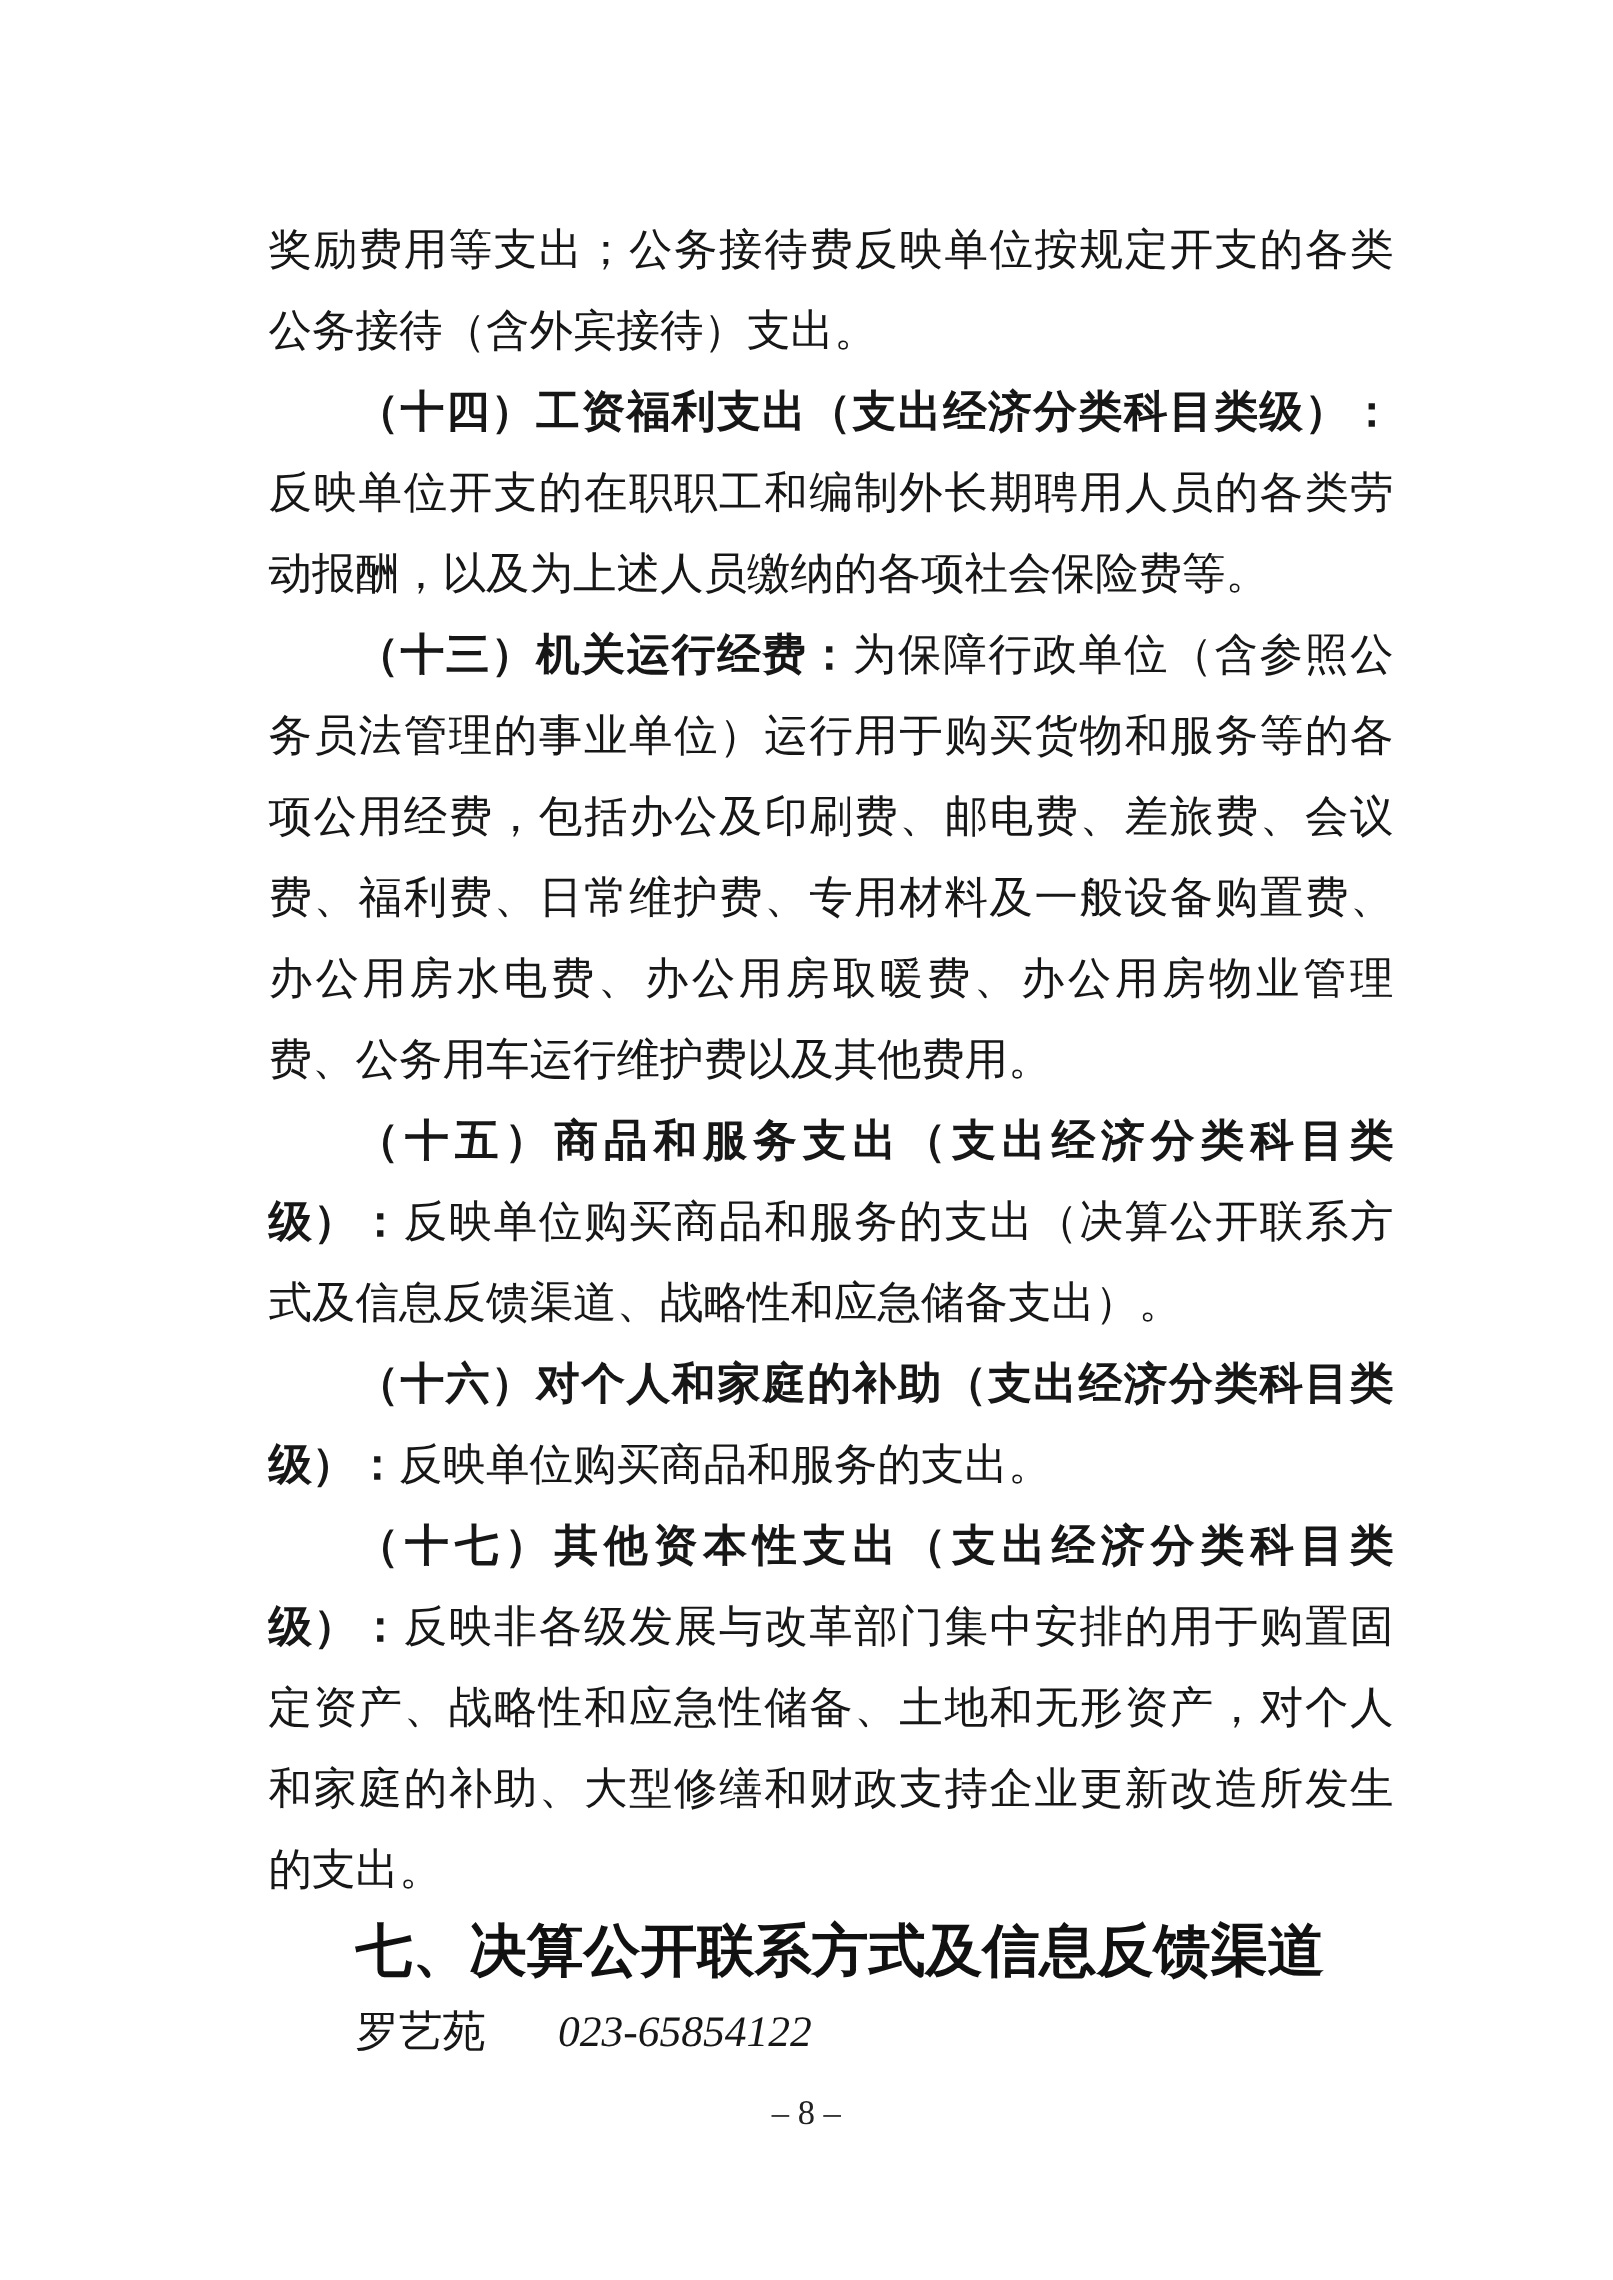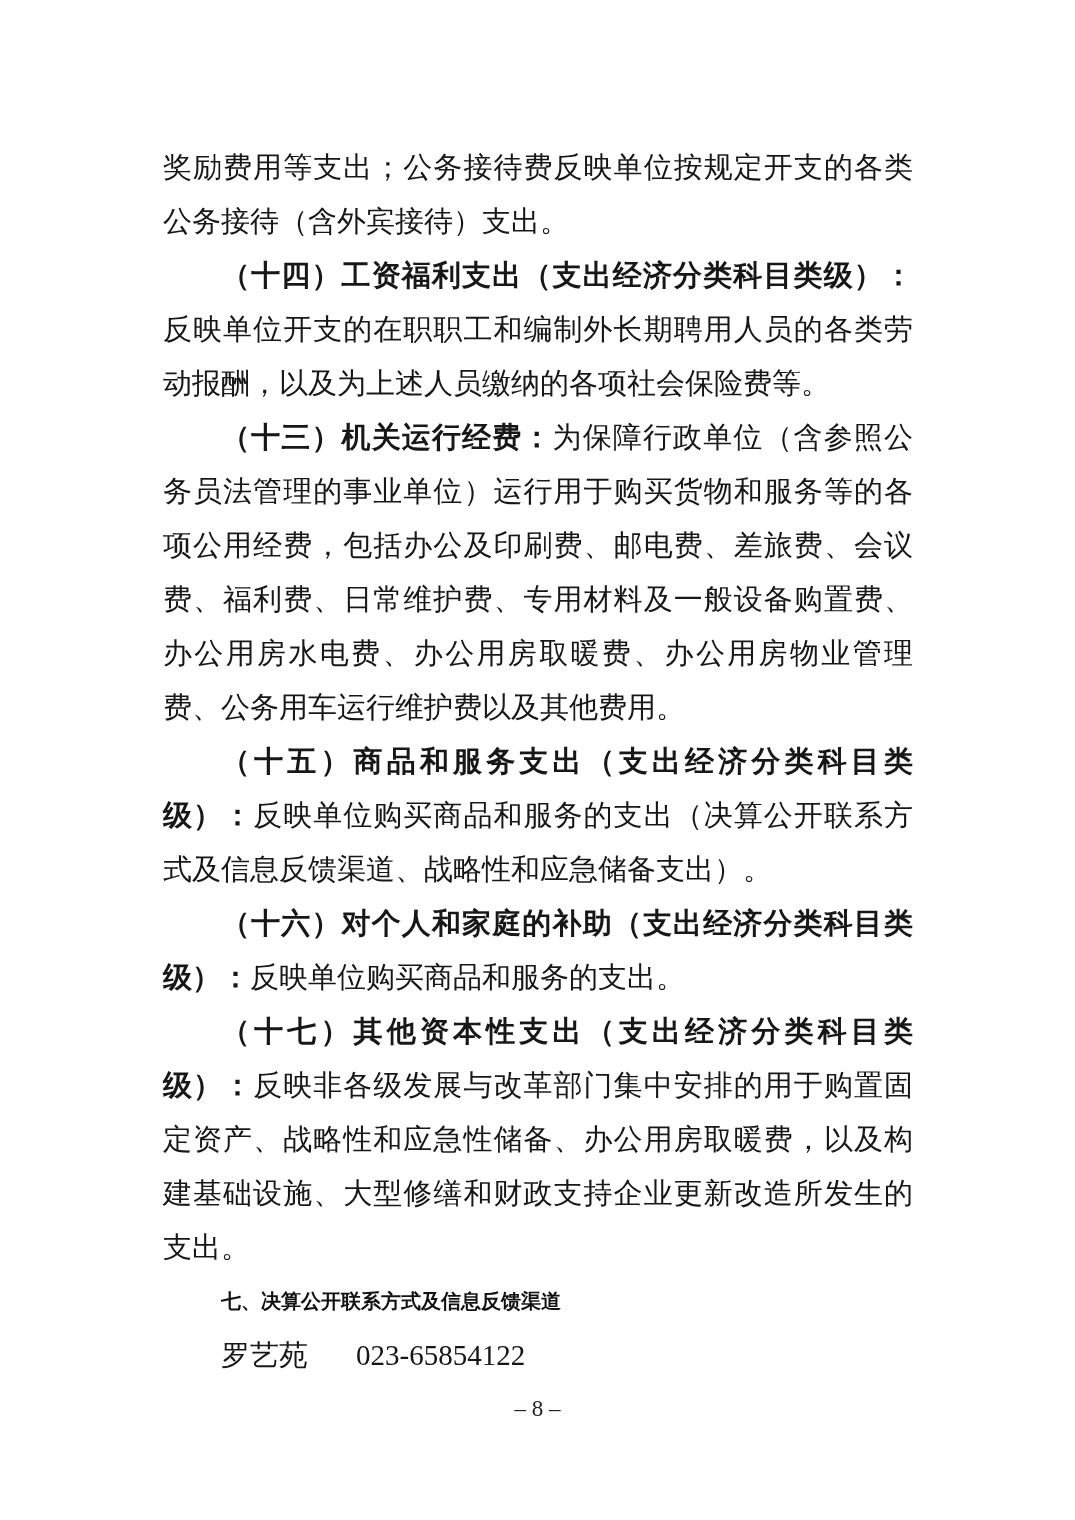--- a/index.html
+++ b/index.html
@@ -10,47 +10,47 @@
     position: relative;
     overflow: hidden;
   }
   .page {
     position: absolute;
     inset: 0;
     background: #ffffff;
   }
   .content {
     position: absolute;
-    left: 163px;
+    left: 179px;
     top: 140px;
     width: 750px;
   }
   .para {
     margin: 0;
     font-family: "Liberation Serif", "DejaVu Serif", serif;
     font-size: 29px;
     line-height: 54px;
     color: #171717;
     text-align: justify;
     text-justify: inter-ideograph;
   }
   .indent { text-indent: 58px; }
   .lead { font-weight: bold; }
   .heading {
     margin: 0;
     font-family: "Liberation Sans", "DejaVu Sans", sans-serif;
     font-weight: bold;
-    font-size: 20px;
+    font-size: 38px;
     line-height: 54px;
     color: #111111;
     text-indent: 58px;
     text-align: left;
   }
   .plain { text-align: left; }
-  .phone { margin-left: 48px; }
+  .phone { margin-left: 48px; font-style: italic; }
   .footer {
     position: absolute;
     left: 0;
     top: 1396px;
     width: 100%;
     text-align: center;
     font-family: "Liberation Serif", "DejaVu Serif", serif;
     font-size: 23px;
     color: #222222;
   }
@@ -64,21 +64,21 @@
     <p class="para"><span>奖励费用等支出；公务接待费反映单位按规定开支的各类公务接待（含外宾接待）支出。</span></p>
 
     <p class="para indent"><span class="lead">（十四）工资福利支出（支出经济分类科目类级）：</span><span>反映单位开支的在职职工和编制外长期聘用人员的各类劳动报酬，以及为上述人员缴纳的各项社会保险费等。</span></p>
 
     <p class="para indent"><span class="lead">（十三）机关运行经费：</span><span>为保障行政单位（含参照公务员法管理的事业单位）运行用于购买货物和服务等的各项公用经费，包括办公及印刷费、邮电费、差旅费、会议费、福利费、日常维护费、专用材料及一般设备购置费、办公用房水电费、办公用房取暖费、办公用房物业管理费、公务用车运行维护费以及其他费用。</span></p>
 
     <p class="para indent"><span class="lead">（十五）商品和服务支出（支出经济分类科目类级）：</span><span>反映单位购买商品和服务的支出（决算公开联系方式及信息反馈渠道、战略性和应急储备支出）。</span></p>
 
     <p class="para indent"><span class="lead">（十六）对个人和家庭的补助（支出经济分类科目类级）：</span><span>反映单位购买商品和服务的支出。</span></p>
 
-    <p class="para indent"><span class="lead">（十七）其他资本性支出（支出经济分类科目类级）：</span><span>反映非各级发展与改革部门集中安排的用于购置固定资产、战略性和应急性储备、办公用房取暖费，以及构建基础设施、大型修缮和财政支持企业更新改造所发生的支出。</span></p>
+    <p class="para indent"><span class="lead">（十七）其他资本性支出（支出经济分类科目类级）：</span><span>反映非各级发展与改革部门集中安排的用于购置固定资产、战略性和应急性储备、土地和无形资产，对个人和家庭的补助、大型修缮和财政支持企业更新改造所发生的支出。</span></p>
 
     <h2 class="heading">七、决算公开联系方式及信息反馈渠道</h2>
 
 
     <p class="para indent plain"><span>罗艺苑</span><span class="phone">023-65854122</span></p>
 
   </div>
 
   <div class="footer">– 8 –</div>
 </div>

